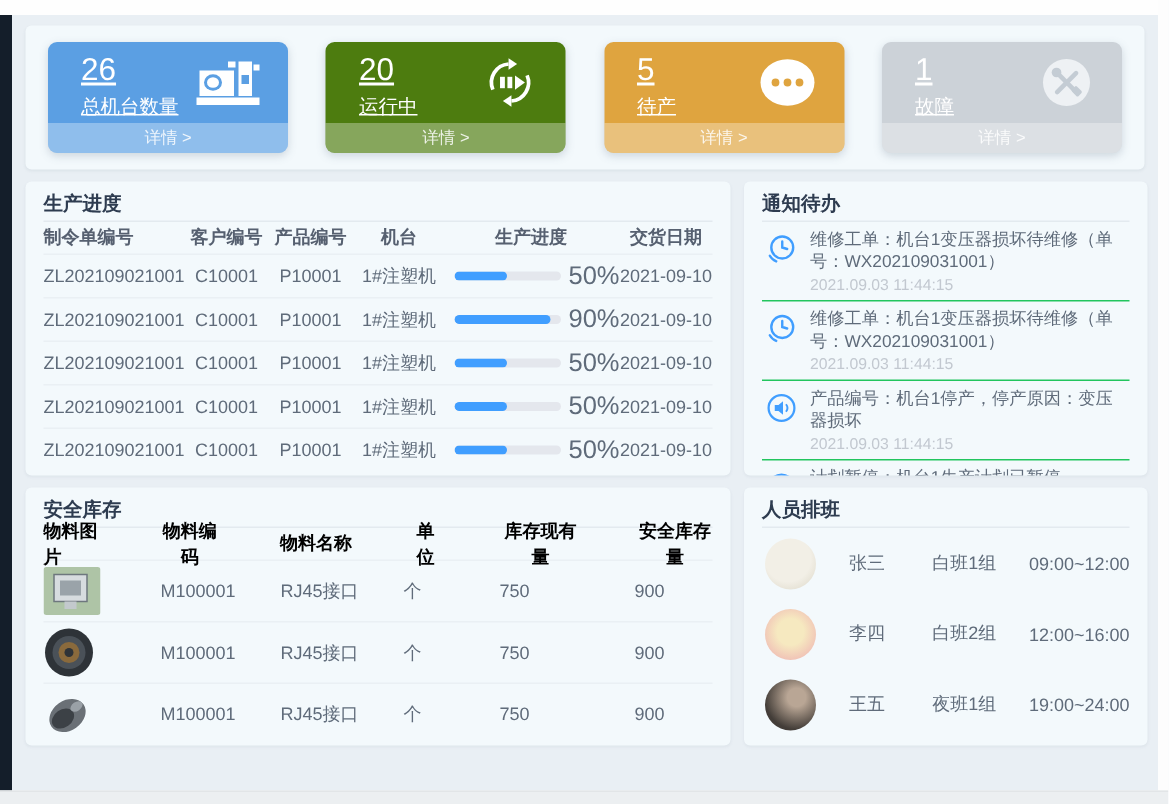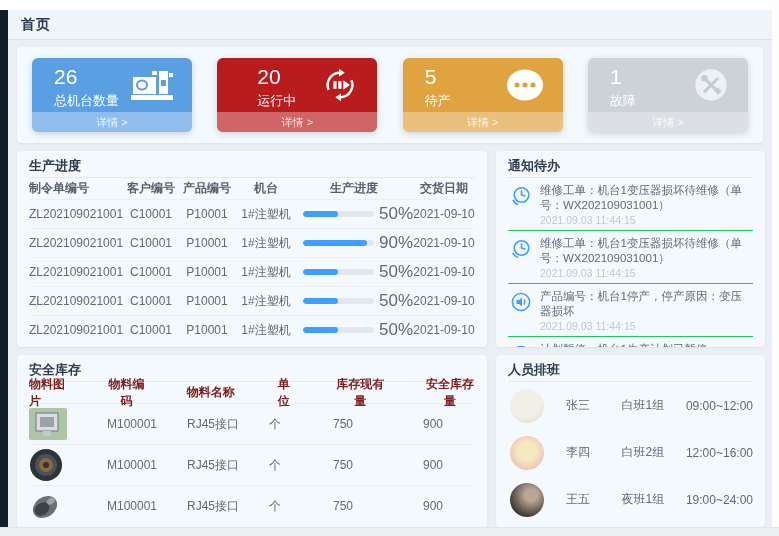--- a/index.html
+++ b/index.html
@@ -16,24 +16,24 @@
 
   .tabbar { height:30px; background:#eff5f8; border-bottom:1px solid #dbe3e9; display:flex; align-items:center; padding-left:13px; }
   .tab-home { font-size:14px; font-weight:bold; color:#2c3a4e; letter-spacing:1px; }
 
   .content { padding:7px 9px 0 9px; }
 
   
   .cards-panel { background:#f3f9fc; border-radius:4px; padding:11px 15px; display:flex; justify-content:space-between; box-shadow:0 1px 2px rgba(120,140,160,0.12); }
   .stat-card { width:160px; height:74px; border-radius:6px; color:#fff; position:relative; box-shadow:0 2px 6px rgba(90,110,130,0.25); cursor:pointer; }
   .card-blue  { background:#5b9fe3; }
-  .card-green { background:#b91c1c;padding-left:18px; }
+  .card-green { background:#4d7c0f; }
   .card-orange{ background:#dfa43f; }
   .card-gray  { background:#ccd2d8; }
-  .card-body { display:flex; align-items:center; justify-content:space-between; padding:4px 18px 0 22px; height:54px; }
+  .card-body { display:flex; align-items:center; justify-content:space-between; padding:4px 18px 0 22px; height:54px;text-decoration:underline; }
   .card-value { font-size:21px; line-height:24px; }
   .card-label { font-size:13px; margin-top:3px; white-space:nowrap; }
   .card-footer { position:absolute; left:0; right:0; bottom:0; height:20px; background:rgba(255,255,255,0.32);
                  border-radius:0 0 6px 6px; text-align:center; font-size:11px; line-height:20px; color:rgba(255,255,255,0.85); }
 
   
   .grid { display:grid; grid-template-columns:470px 269px; gap:8px 9px; margin-top:8px; }
   .panel { background:#f3f9fc; border-radius:4px; padding:0 12px; overflow:hidden; box-shadow:0 1px 2px rgba(120,140,160,0.10); }
   .panel-top { height:196px; }
   .panel-bottom { height:172px; }
@@ -56,21 +56,21 @@
 
   
   .notice-item { position:relative; padding:5px 0 3px 32px; border-bottom:1px solid #22c55e; }
   .notice-item:last-child { border-bottom:none; }
   .notice-icon { position:absolute; left:2px; top:7px; width:22px; height:22px; }
   .notice-text { font-size:11.5px; line-height:15px; color:#5f6b7a; }
   .notice-time { font-size:10.5px; line-height:13px; color:#c2c8d0; margin-top:1px; }
 
   
   .stable { font-size:12px; color:#5f6b7a; }
-  .shead { display:flex; align-items:center; height:21px; font-weight:bold; color:#7f1d1d;gap:36px; }
+  .shead { display:flex; align-items:center; height:21px; font-weight:bold; color:#000000;gap:36px; }
   .srow  { display:flex; align-items:center; height:41px; border-top:1px solid #eaf0f4; }
   .srow:first-of-type { border-top:none; }
   .s-img  { width:64px; display:flex; justify-content:flex-start; }
   .s-img.head { justify-content:flex-start; }
   .s-code { width:78px; text-align:center; }
   .s-name { width:84px; text-align:center; }
   .s-unit { width:40px; text-align:center; }
   .s-cur  { width:96px; text-align:center; }
   .s-safe { width:84px; text-align:center; }
   .mat-img { display:block; }
@@ -87,23 +87,20 @@
 </style>
 </head>
 <body>
 
 <div class="screen">
   <div class="top-strip"></div>
   <div class="right-strip"></div>
   <div class="left-strip"></div>
 
   <div class="main">
-    <div class="tabbar">
-      <span class="tab-home">首页</span>
-    </div>
 
     <div class="content">
 
       <div class="cards-panel">
 
         <div class="stat-card card-blue">
           <div class="card-body">
             <div>
               <div class="card-value">26</div>
               <div class="card-label">总机台数量</div>

